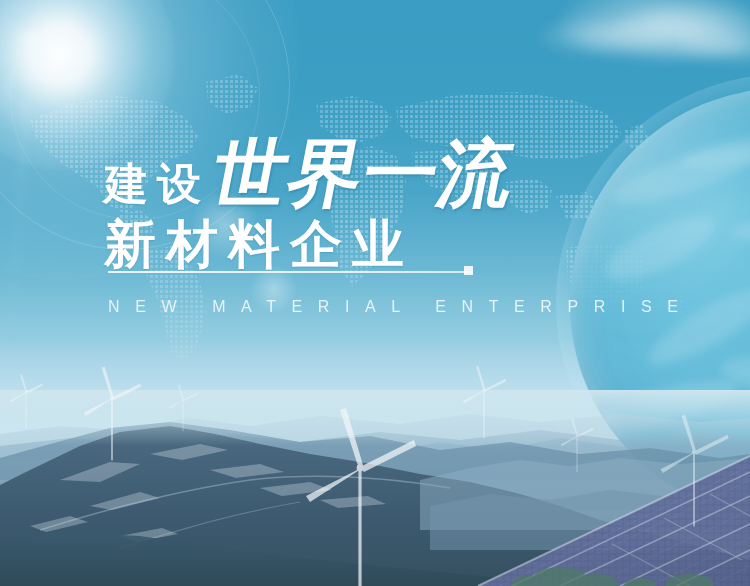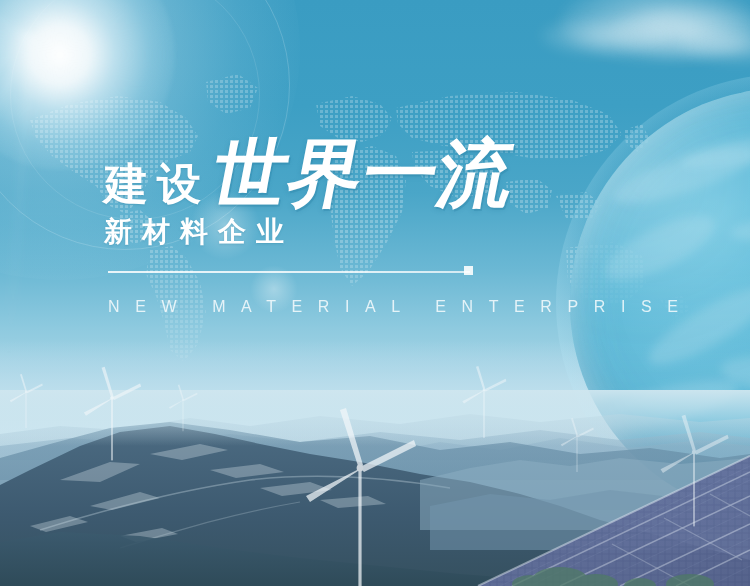--- a/index.html
+++ b/index.html
@@ -197,21 +197,21 @@
     transform: skewX(-11deg);
     margin-left: 4px;
     text-shadow: 2px 2px 0 rgba(40,130,165,0.30),
                  0 2px 5px rgba(30,110,145,0.22);
   }
   .line2 {
     position: absolute;
     left: 104px;
     top: 218px;
     font-family: "DejaVu Sans", "Liberation Sans", sans-serif;
-    font-size: 28px;
+    font-size: 52px;
     font-weight: 700;
     color: #ffffff;
     letter-spacing: 10px;
     line-height: 1;
     white-space: nowrap;
     text-shadow: 0 1px 2px rgba(30,110,145,0.25);
   }
   .divider {
     position: absolute;
     left: 108px;

